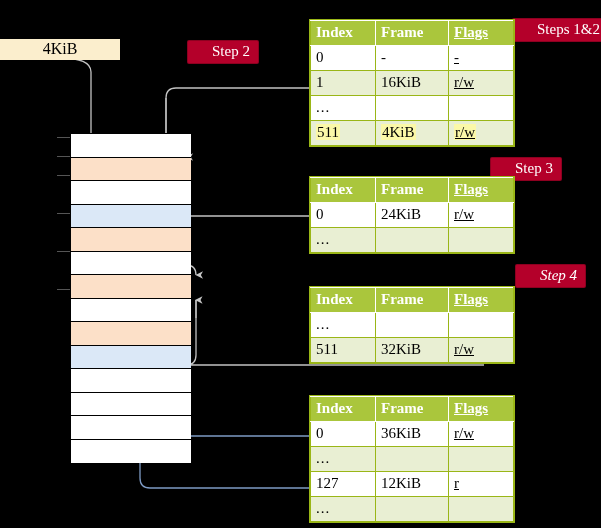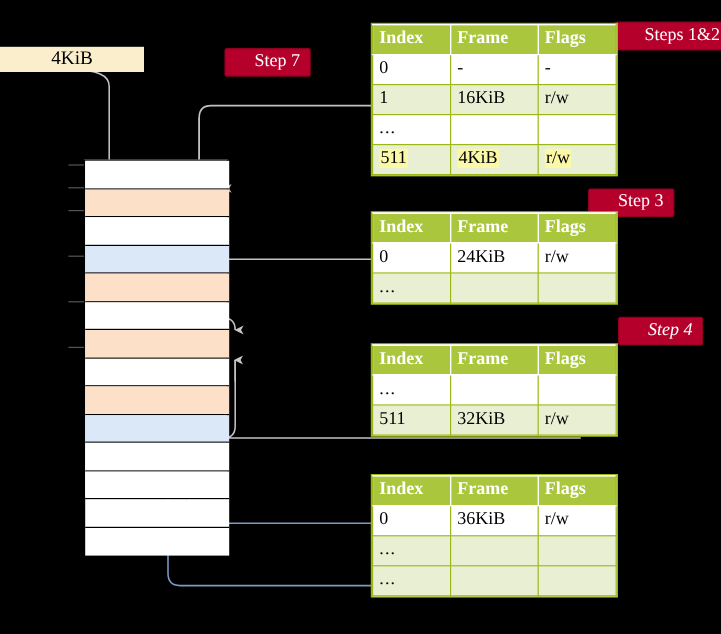--- a/index.html
+++ b/index.html
@@ -63,21 +63,21 @@
     border-left-color:#ffffff;
     border-right-color:#ffffff;
   }
   .ptable th:first-child{border-left-color:#9ab617;}
   .ptable th:last-child{border-right-color:#9ab617;}
   .ptable tr.alt td{background:#e9efd3;}
   .ptable tr.plain td{background:#ffffff;}
   .ptable td .hl{background:#fbf8a8;padding:0 1px;}
   .col-i{width:54px;margin-top:33px;}
   .col-f{width:62px;}
-  .col-g{width:54px;}
+  .col-g{width:54px;text-decoration:underline;}
   .ell{letter-spacing:1px;}
 
   
   .memcol{
     position:absolute;
     left:70px;top:133px;width:120px;height:282px;
     border:1px solid #000;
     box-sizing:border-box;
     background:#ffffff;
   }
@@ -160,21 +160,21 @@
     <div class="memrow c-white last" style="top:305.5px;"></div>
   </div>
 
   <div class="tick" style="left:57px;top:137px;"></div>
   <div class="tick" style="left:57px;top:156px;"></div>
   <div class="tick" style="left:57px;top:175px;"></div>
   <div class="tick" style="left:57px;top:213px;"></div>
   <div class="tick" style="left:57px;top:251px;"></div>
   <div class="tick" style="left:57px;top:289px;"></div>
 
-<div class="step-badge" style="left: 188px; top: 41px;">Step 7</div>
+<div class="step-badge" style="left: 188px; top: 41px;">Step 2</div>
     <div class="step-badge" style="left: 513px; top: 19px;">Steps 1&amp;2</div>
     <div class="step-badge" style="left: 491px; top: 158px;">Step 3</div>
     <div class="step-badge" style="left: 516px; top: 265px; font-style: italic;">Step 4</div>
     <table class="ptable" style="left: 310px; top: 20px;">
       <thead>
         <tr>
           <th class="col-i">Index</th>
           <th class="col-f">Frame</th>
           <th class="col-g">Flags</th>
         </tr>
@@ -256,20 +256,25 @@
         <tr class="plain">
           <td class="col-i">0</td>
           <td class="col-f">36KiB</td>
           <td class="col-g">r/w</td>
         </tr>
         <tr class="alt">
           <td class="col-i ell">...</td>
           <td class="col-f"></td>
           <td class="col-g"></td>
         </tr>
+        <tr class="plain">
+          <td class="col-i">127</td>
+          <td class="col-f">12KiB</td>
+          <td class="col-g">r</td>
+        </tr>
         <tr class="alt">
           <td class="col-i ell">...</td>
           <td class="col-f"></td>
           <td class="col-g"></td>
         </tr>
       </tbody>
     </table>
   </div>
 
 </body></html>

